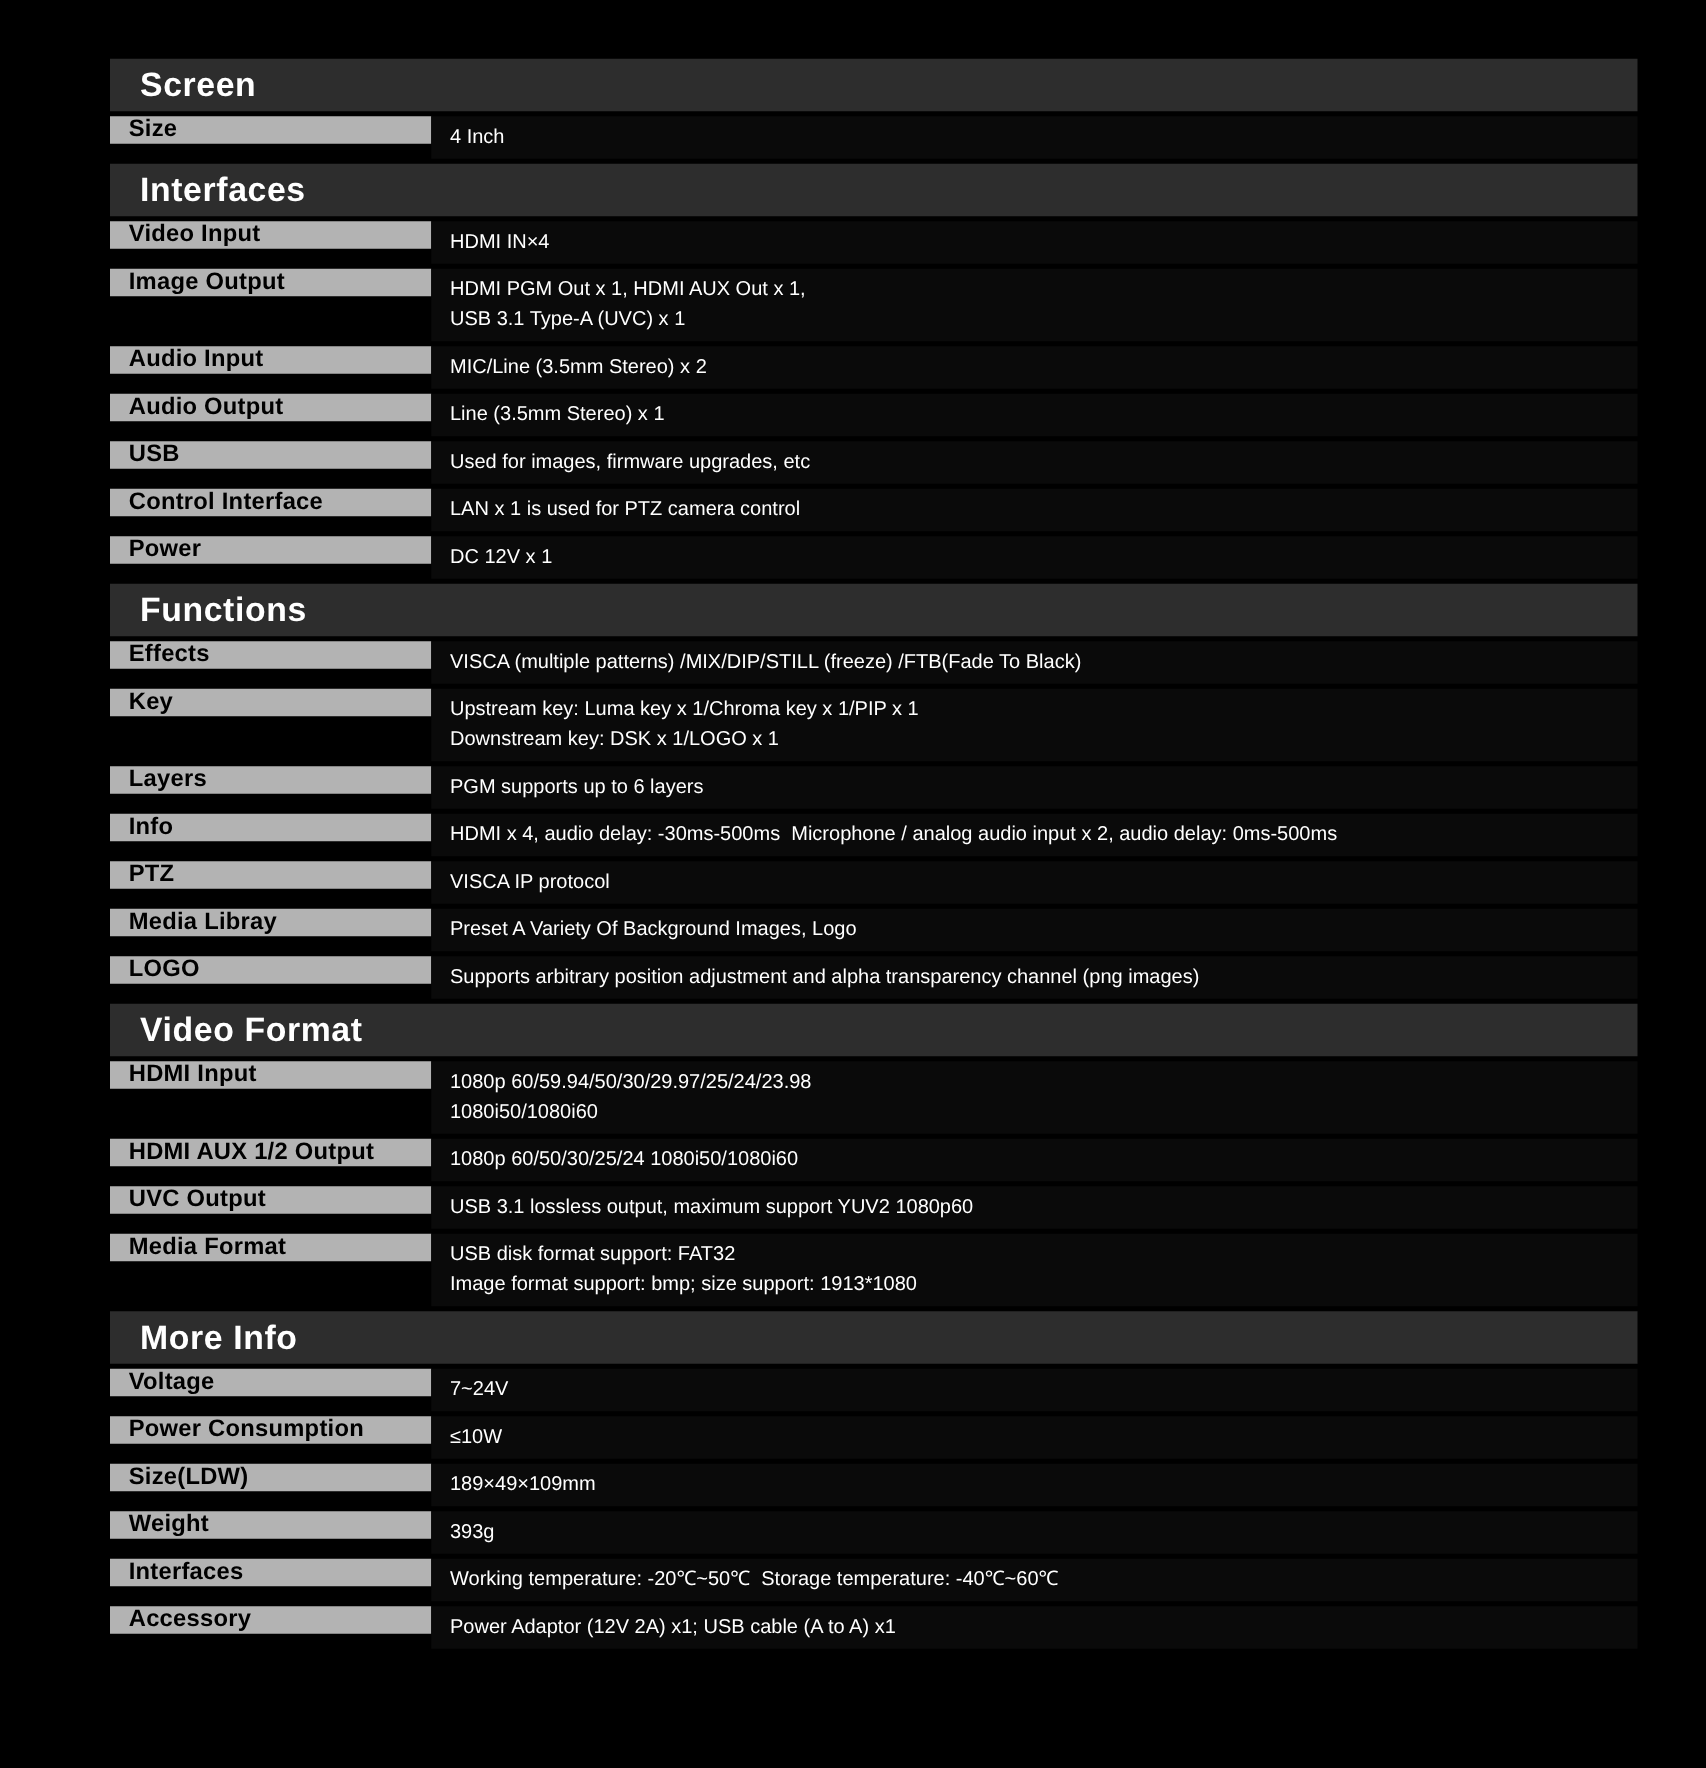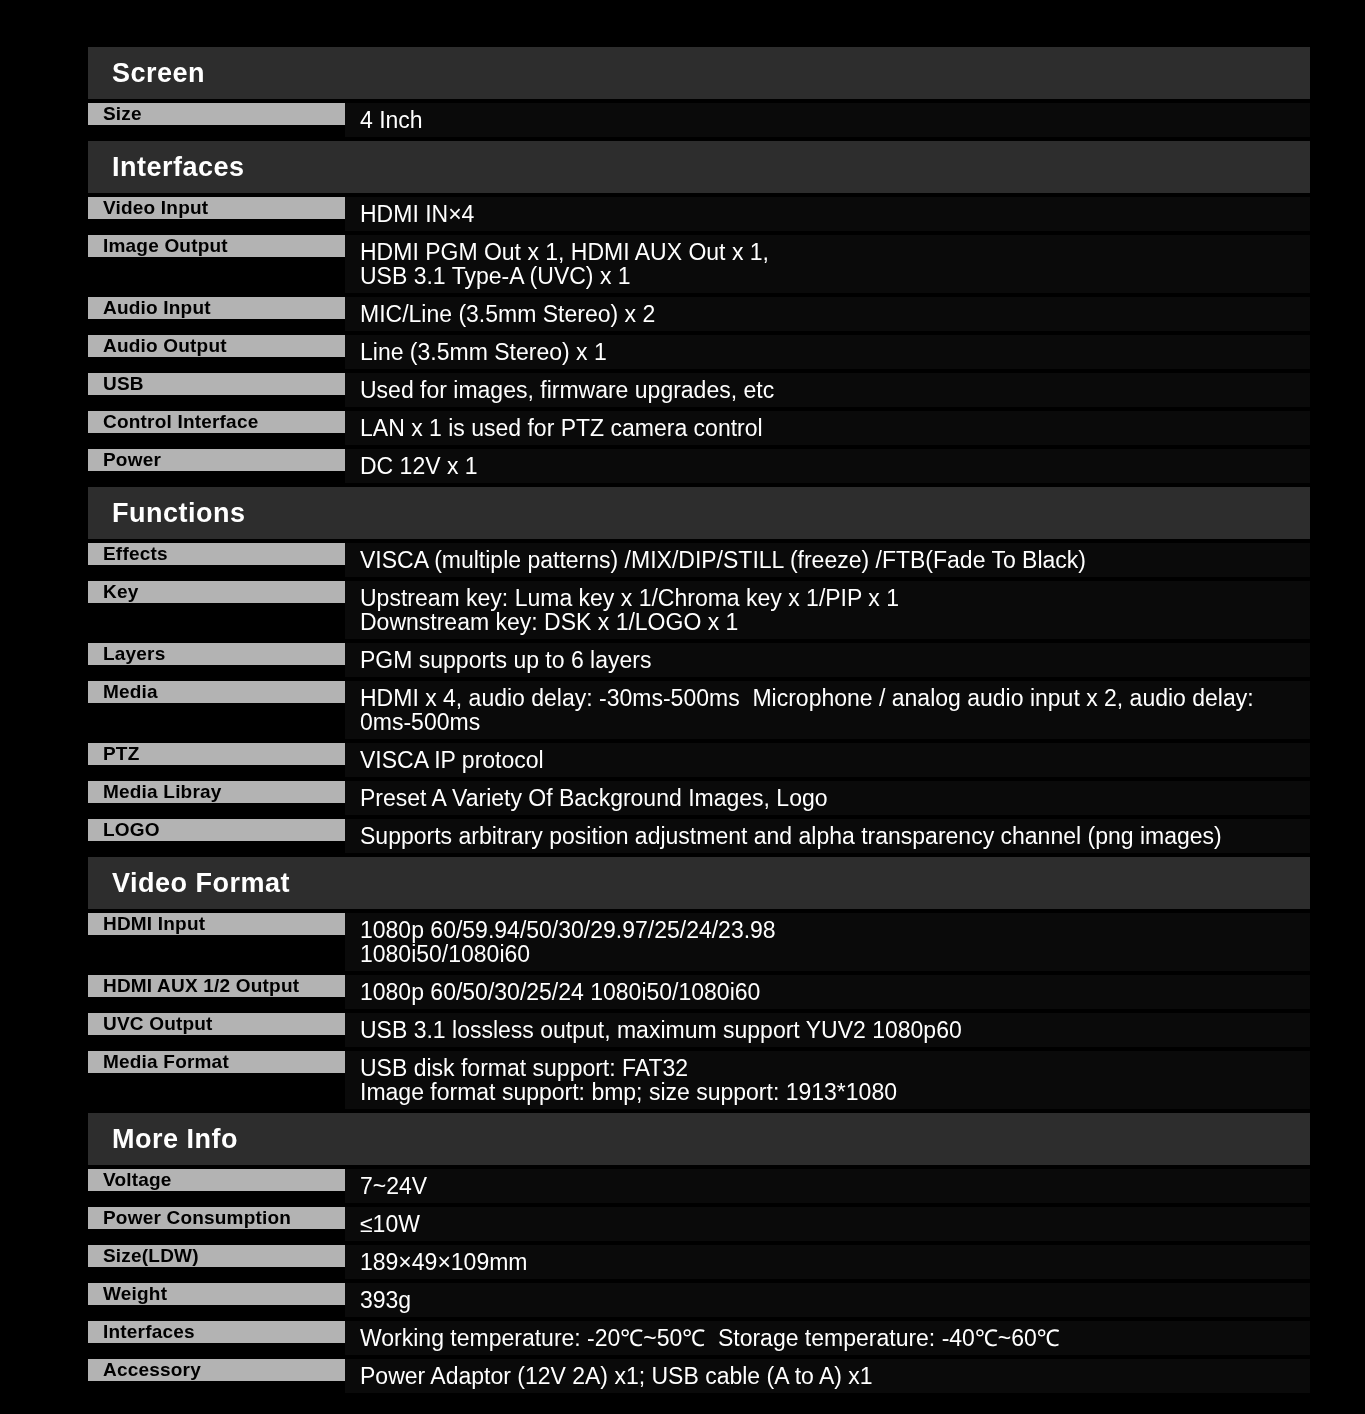--- a/index.html
+++ b/index.html
@@ -16,21 +16,21 @@
     overflow: hidden;
   }
   .spec-table {
     position: absolute;
     left: 88px;
     top: 47px;
     width: 1222px;
   }
   .section-header {
     background: #2d2d2d;
-    height: 52px;
+    height: 42px;
     display: flex;
     align-items: center;
     padding-left: 24px;
     margin-bottom: 4px;
     color: #ffffff;
     font-weight: bold;
     font-size: 27px;
     letter-spacing: 0.5px;
   }
   .spec-row {
@@ -48,21 +48,21 @@
     font-size: 19px;
     display: flex;
     align-items: center;
     padding-left: 15px;
     letter-spacing: 0.2px;
   }
   .value-cell {
     flex: 1;
     background: #0a0a0a;
     color: #ffffff;
-    font-size: 23px;
+    font-size: 16px;
     display: flex;
     flex-direction: column;
     justify-content: center;
     padding: 5px 12px 5px 15px;
   }
   .value-line {
     line-height: 24px;
     white-space: pre-wrap;
   }
 </style>
@@ -141,21 +141,21 @@
         <div class="value-line">Downstream key: DSK x 1/LOGO x 1</div>
       </div>
     </div>
     <div class="spec-row">
       <div class="label-cell">Layers</div>
       <div class="value-cell">
         <div class="value-line">PGM supports up to 6 layers</div>
       </div>
     </div>
     <div class="spec-row">
-      <div class="label-cell">Media</div>
+      <div class="label-cell">Info</div>
       <div class="value-cell">
         <div class="value-line">HDMI x 4, audio delay: -30ms-500ms  Microphone / analog audio input x 2, audio delay: 0ms-500ms</div>
       </div>
     </div>
     <div class="spec-row">
       <div class="label-cell">PTZ</div>
       <div class="value-cell">
         <div class="value-line">VISCA IP protocol</div>
       </div>
     </div>

